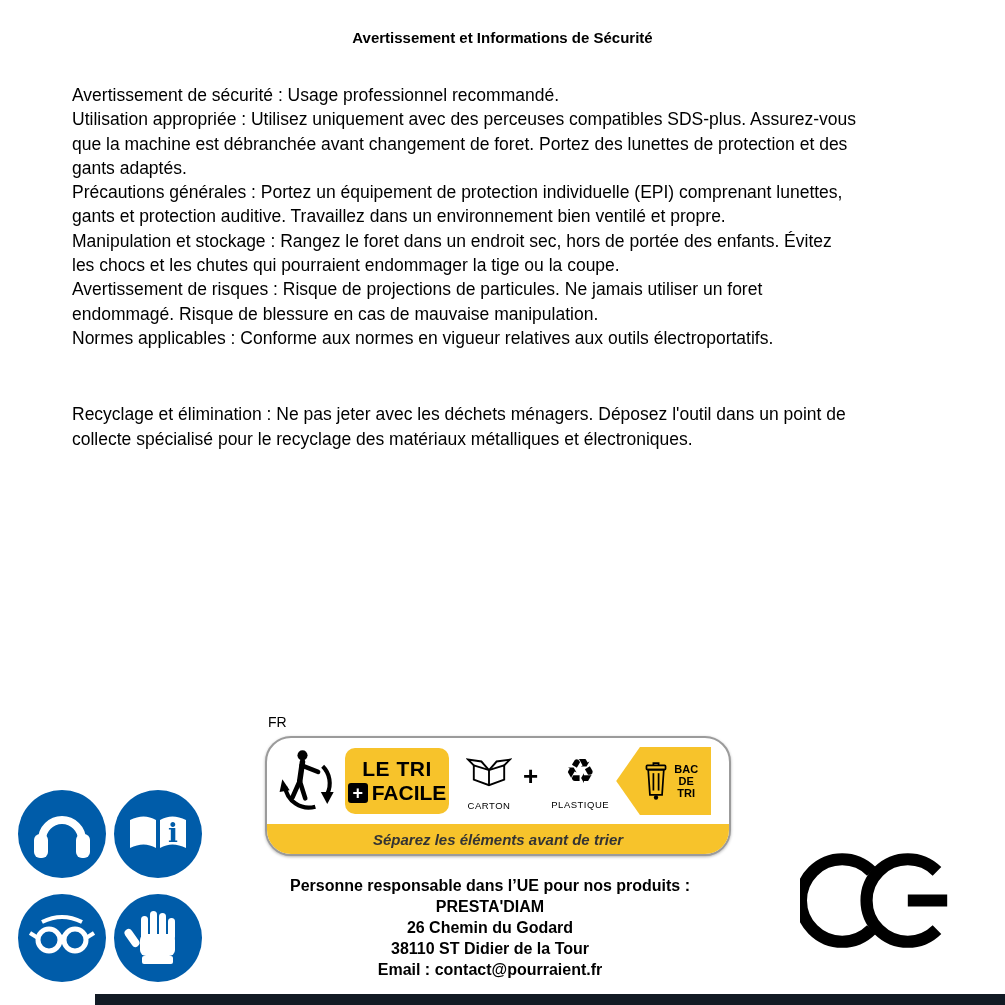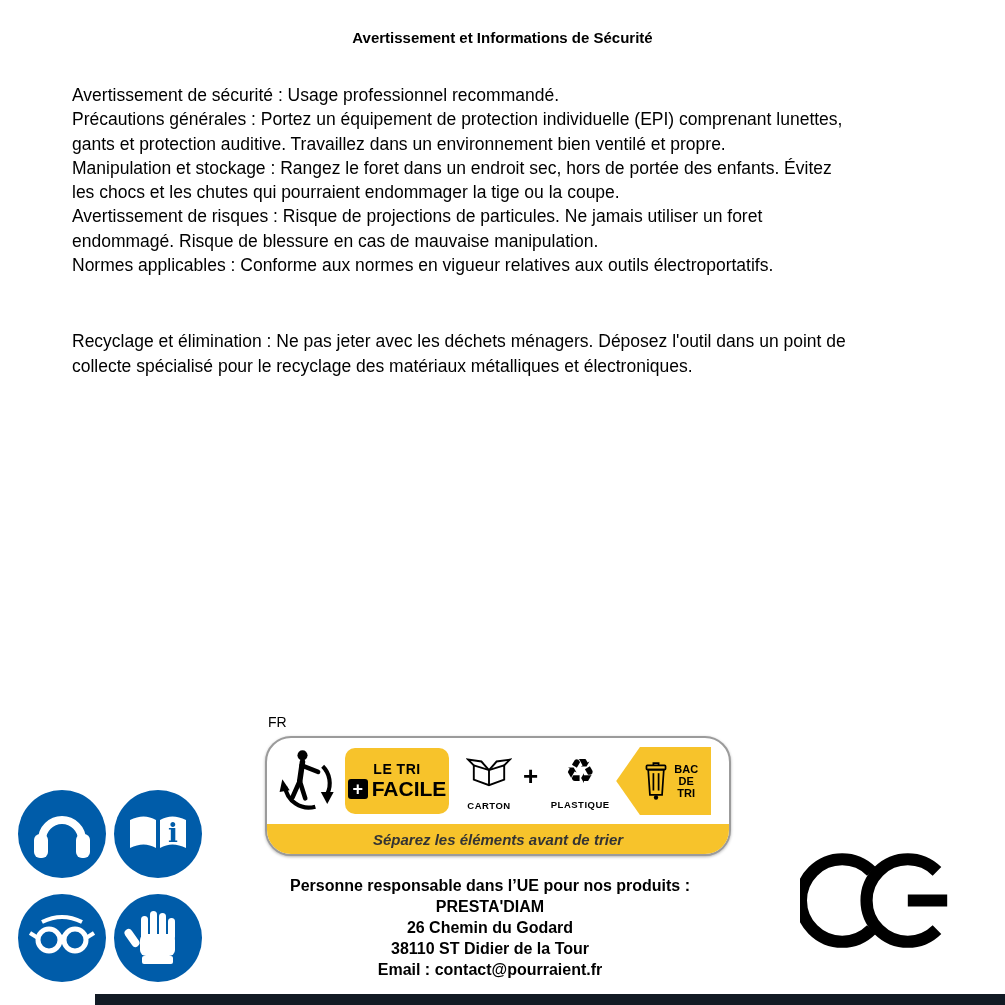--- a/index.html
+++ b/index.html
@@ -50,33 +50,33 @@
   }
   .pill-main { flex: 1; display: flex; align-items: center; padding-left: 8px; }
   .triman-logo { width: 66px; height: 74px; flex: 0 0 auto; }
   .triman-logo svg { width: 66px; height: 74px; }
 
   .tri-badge {
     width: 104px; height: 66px; margin-left: 4px; flex: 0 0 auto;
     background: var(--yellow); border-radius: 10px;
     display: flex; flex-direction: column; justify-content: center; align-items: center;
   }
-  .tri-badge .row1 { font-weight: bold; font-size: 14px; letter-spacing: .5px; }
+  .tri-badge .row1 { font-weight: bold; font-size: 21px; letter-spacing: .5px; }
   .tri-badge .row2 { display: flex; align-items: center; gap: 4px; font-weight: bold; font-size: 21px; }
   .plus-box {
     width: 20px; height: 20px; background: #000; color: #fff; border-radius: 3px;
     display: flex; align-items: center; justify-content: center;
     font-size: 18px; font-weight: bold; line-height: 1;
   }
 
   .mat-col {
     display: flex; flex-direction: column; align-items: center;
     width: 64px; margin-left: 8px; flex: 0 0 auto;
   }
-  .mat-col .mat-label { font-weight: bold; font-size: 9.5px; letter-spacing: .5px; margin-top: 10px; }
+  .mat-col .mat-label { font-weight: normal; font-size: 9.5px; letter-spacing: .5px; margin-top: 10px; }
   .carton-icon svg { width: 46px; height: 38px; display: block; }
   .recycle-glyph { font-size: 34px; line-height: 36px; font-family: "DejaVu Sans", sans-serif; }
 
   .plus-sep { font-size: 26px; font-weight: bold; margin: 0 2px 10px 2px; flex: 0 0 auto; }
 
   .bac-flag {
     width: 95px; height: 68px; margin-left: 4px; flex: 0 0 auto;
     background: var(--yellow);
     clip-path: polygon(0 50%, 25% 0, 100% 0, 100% 100%, 25% 100%);
     display: flex; align-items: center; justify-content: center; gap: 5px;
@@ -107,20 +107,23 @@
     background: var(--dark);
   }
 </style>
 </head>
 <body>
 
 <div class="page-title">Avertissement et Informations de Sécurité</div>
 
 <div class="body-text">
   <p class="para">Avertissement de sécurité : Usage professionnel recommandé.</p>
+  <p class="para">Utilisation appropriée : Utilisez uniquement avec des perceuses compatibles SDS-plus. Assurez-vous
+que la machine est débranchée avant changement de foret. Portez des lunettes de protection et des
+gants adaptés.</p>
   <p class="para">Précautions générales : Portez un équipement de protection individuelle (EPI) comprenant lunettes,
 gants et protection auditive. Travaillez dans un environnement bien ventilé et propre.</p>
   <p class="para">Manipulation et stockage : Rangez le foret dans un endroit sec, hors de portée des enfants. Évitez
 les chocs et les chutes qui pourraient endommager la tige ou la coupe.</p>
   <p class="para">Avertissement de risques : Risque de projections de particules. Ne jamais utiliser un foret
 endommagé. Risque de blessure en cas de mauvaise manipulation.</p>
   <p class="para">Normes applicables : Conforme aux normes en vigueur relatives aux outils électroportatifs.</p>
   <p class="para recycle-para">Recyclage et élimination : Ne pas jeter avec les déchets ménagers. Déposez l'outil dans un point de
 collecte spécialisé pour le recyclage des matériaux métalliques et électroniques.</p>
 </div>

